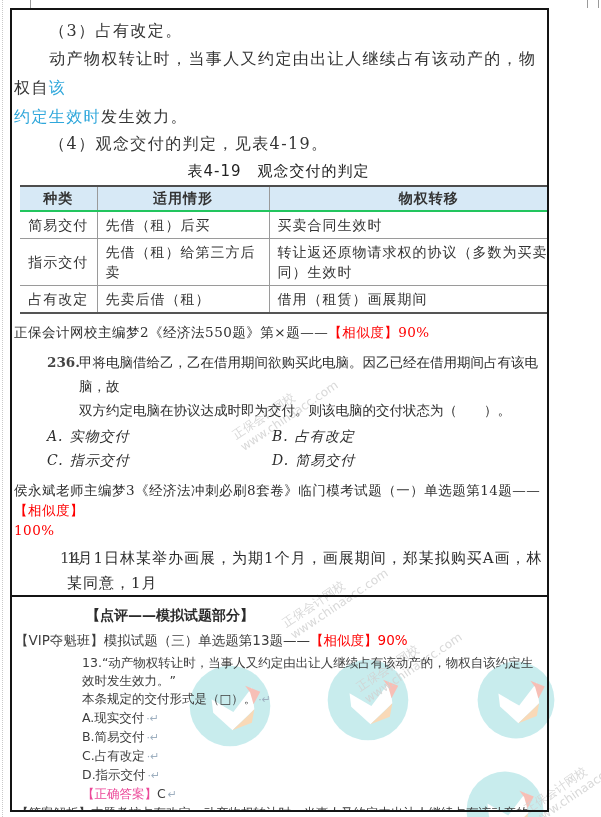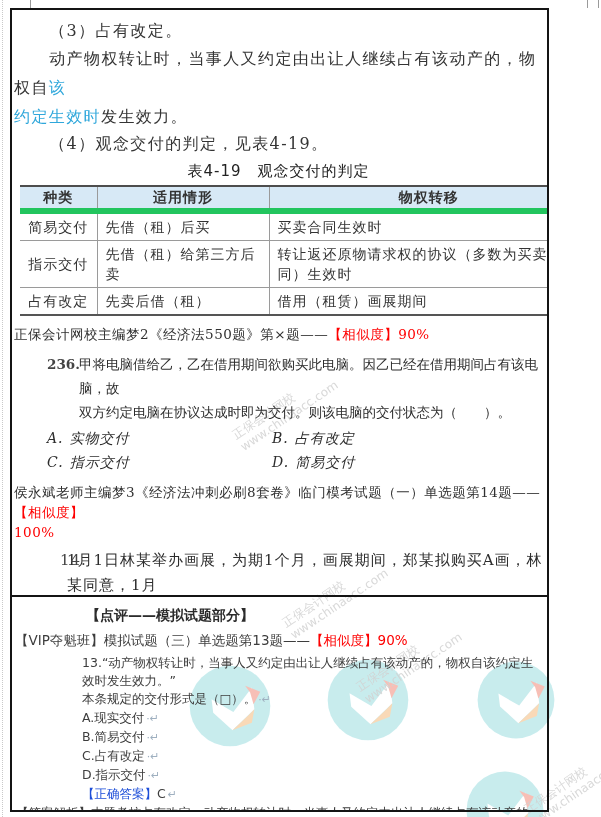--- a/index.html
+++ b/index.html
@@ -24,21 +24,21 @@
   .p-item3{line-height:26px;text-indent:2.2em;}
   .p-para{line-height:29px;text-indent:2.2em;}
   .p-item4{line-height:25px;text-indent:2.2em;}
   .blue{color:#2FA7DB;}
   .tbl-caption{margin-top:4px;line-height:22px;text-align:center;font-weight:normal;
                font-size:15px;letter-spacing:1px;color:#222;
                font-family:"DejaVu Sans","Liberation Sans",sans-serif;}
   table.judg{border-collapse:collapse;margin-left:6px;margin-top:3px;width:568px;
              font-size:14px;color:#333;}
   table.judg th{background:#D7E9F6;font-weight:bold;height:25px;
-                border-top:2px solid #4d4d4d;border-bottom:6px solid #22c55e;
+                border-top:2px solid #4d4d4d;border-bottom:2px solid #22c55e;
                 font-family:"DejaVu Sans","Liberation Sans",sans-serif;font-size:14px;letter-spacing:1px;}
   table.judg td{border-bottom:1px solid #9a9a9a;padding:3px 8px;line-height:20px;letter-spacing:1px;}
   table.judg tr:last-child td{border-bottom:2px solid #555;}
   table.judg .vline{border-right:1px solid #9a9a9a;}
   table.judg .c{text-align:center;}
   .col-type{width:77px;} .col-sit{width:172px;} .col-tr{width:319px;}
   
   .src-line{margin:8px 0 0 0;font-size:13.5px;line-height:20px;letter-spacing:.5px;color:#303030;}
   .red{color:#FE0000;}
   
@@ -48,21 +48,21 @@
   .q14 .q-num{left:46px;font-weight:normal;}
   .opts{display:grid;grid-template-columns:225px 1fr;margin:2px 0 0 33px;line-height:24px;font-size:14px;}
   .opts .opt-label{margin-right:6px;}
   .opts-kai{font-style:italic;letter-spacing:1px;color:#2d2d2d;}
   
   .rv{margin:0;font-size:12.5px;line-height:18px;}
   .rv-title{margin:2px 0 4px 72px;font-weight:bold;font-size:14px;line-height:20px;color:#2b2b2b;}
   .vip-line{margin:2px 0 3px 1px;font-size:13.5px;line-height:22px;}
   .q13{margin-left:68px;}
   .pmark{color:#9fb0c0;font-size:11px;margin-left:2px;}
-  .ans-line .lbl{color:#1d4ed8;}
+  .ans-line .lbl{color:#ec4899;}
 </style>
 </head>
 <body>
 
 <div class="page">
 
   <div class="margin-guide"></div>
   <div class="tick" style="left:30px;"></div>
   <div class="tick" style="left:587px;"></div>
   <div class="tick" style="left:598px;"></div>

